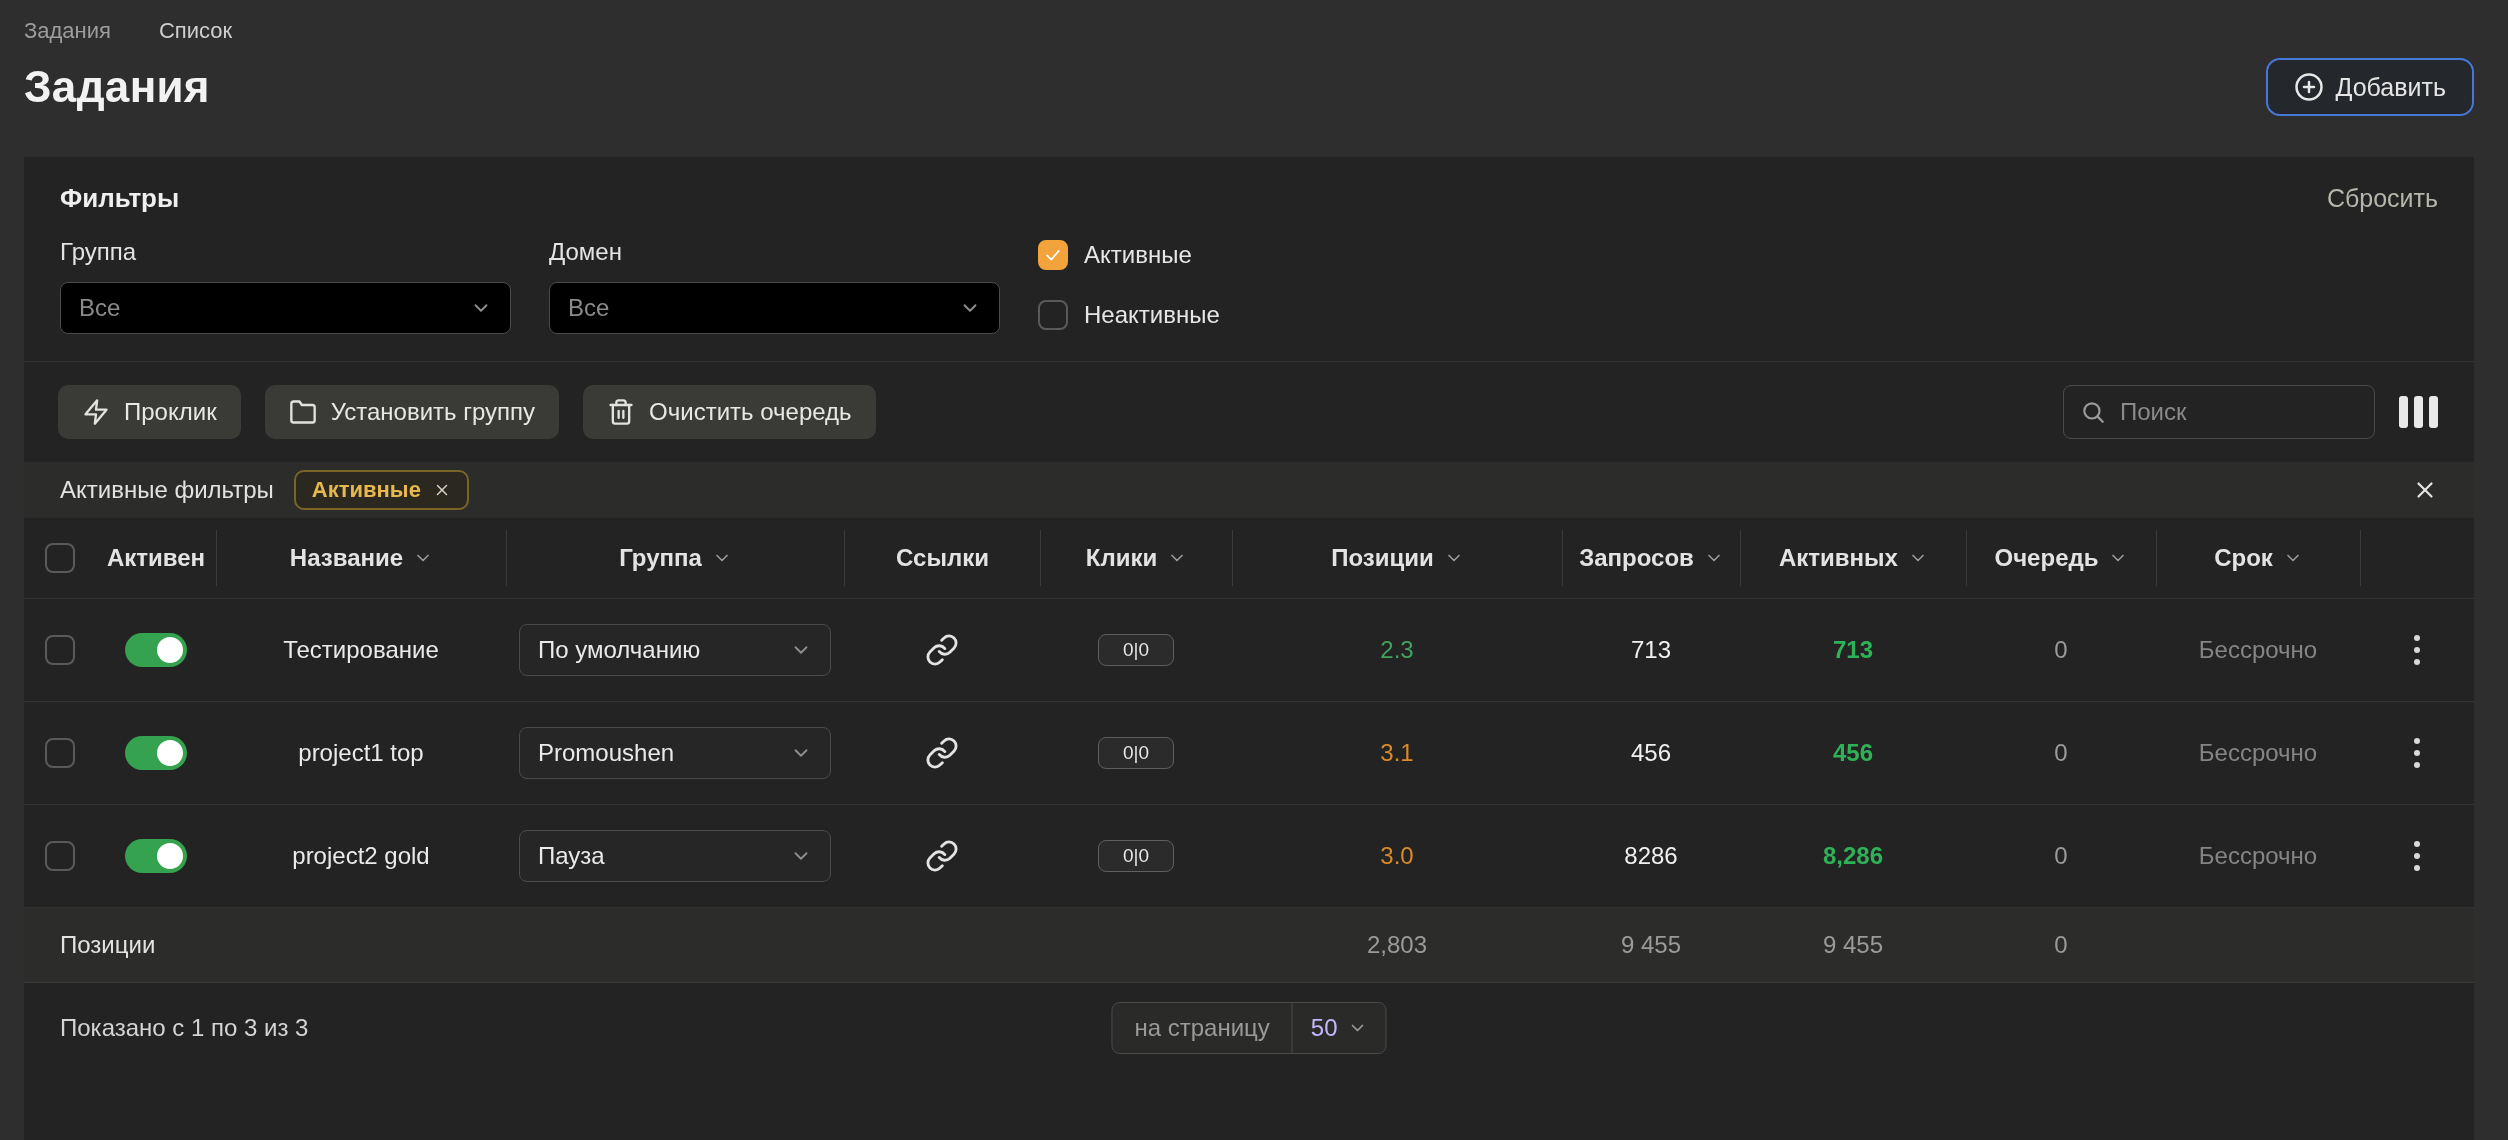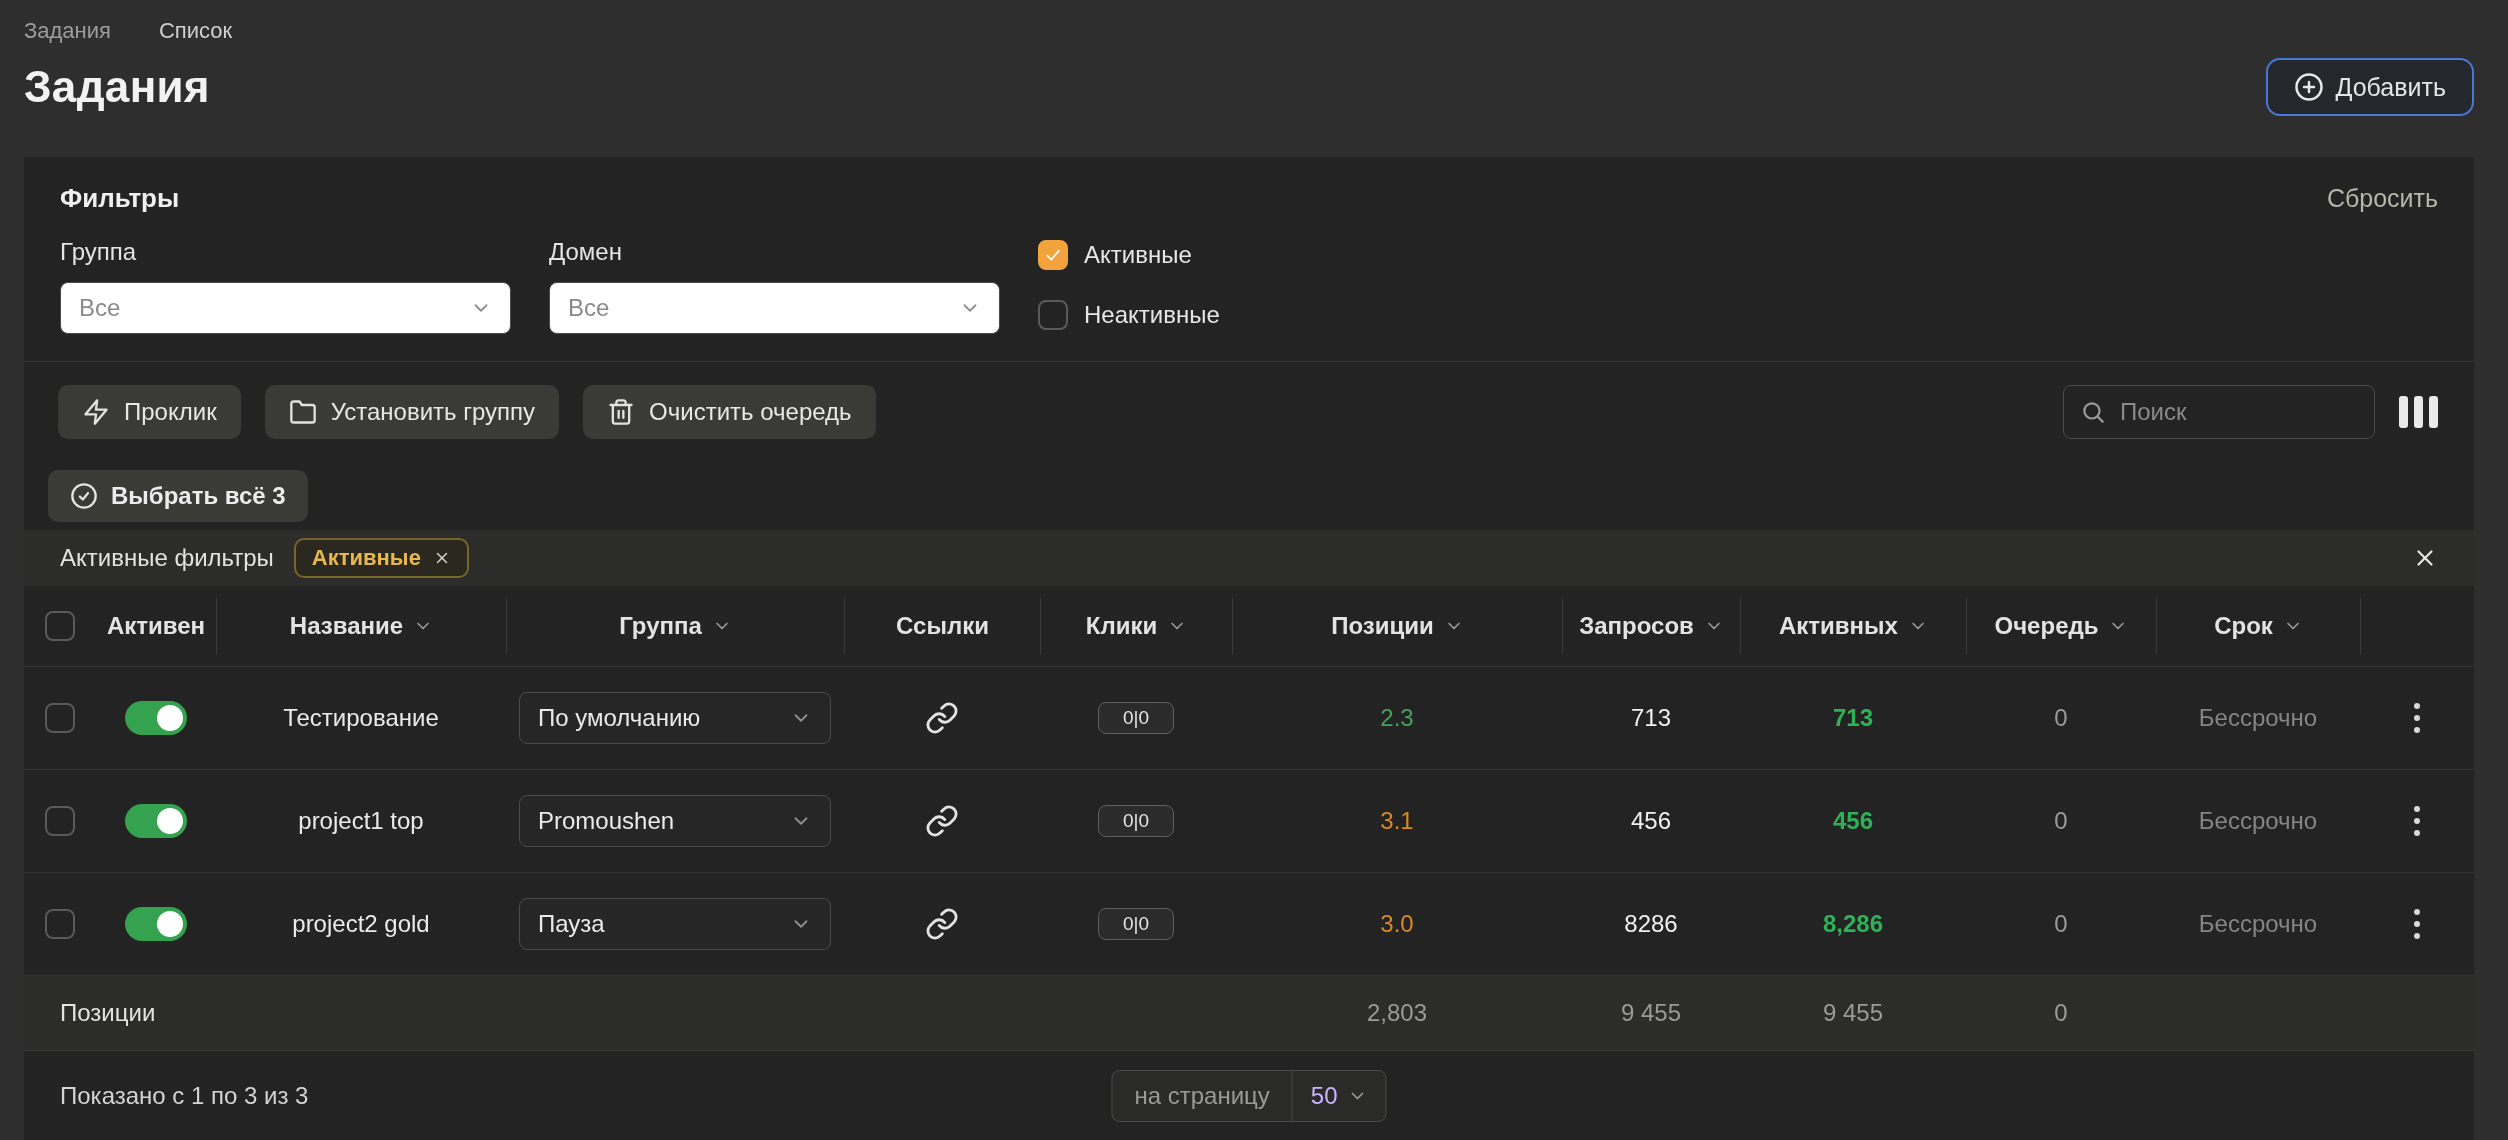--- a/index.html
+++ b/index.html
@@ -31,21 +31,21 @@
 
   
   .filters { height:205px; padding:26px 36px 0 36px; border-bottom:1px solid #333331; }
   .filters-head { display:flex; justify-content:space-between; align-items:center; }
   .filters-title { font-size:26px; font-weight:700; color:#efefef; }
   .filters-reset { font-size:25px; color:#b5b7ab; cursor:pointer; }
   .filters-body { display:flex; margin-top:24px; align-items:flex-start; }
   .field { display:flex; flex-direction:column; width:451px; margin-right:38px; }
   .field-label { font-size:24px; color:#e4e4e4; margin-bottom:16px; }
   .select {
-    height:52px; border:1px solid #4b4b4b; border-radius:8px; background:#ffffff;
+    height:52px; border:1px solid #4b4b4b; border-radius:8px; background:#000000;
     display:flex; align-items:center; justify-content:space-between; padding:0 18px;
     cursor:pointer;
   }
   .select .sel-text { font-size:24px; color:#8a8a8a; }
   .select svg { width:22px; height:22px; stroke:#8f8f8f; }
   .checks { display:flex; flex-direction:column; gap:30px; margin-top:2px; }
   .check-row { display:flex; align-items:center; gap:16px; cursor:pointer; }
   .checkbox { width:30px; height:30px; border-radius:8px; border:2px solid #5a5a5a; background:transparent; display:flex; align-items:center; justify-content:center; }
   .checkbox.checked { background:#f2a33c; border-color:#f2a33c; }
   .checkbox svg { width:20px; height:20px; stroke:#ffffff; }
@@ -239,29 +239,20 @@
           </svg>
         <input type="text" placeholder="Поиск" style="">
       </div>
       <div class="columns-icon">
           <i></i>
           <i></i>
           <i></i>
         </div>
     </section>
 
-    <section class="selectall-row">
-      <button class="selectall-btn">
-        <svg viewBox="0 0 24 24">
-            <circle cx="12" cy="12" r="10"></circle>
-            <polyline points="8.5 12.5 11 15 15.5 9.5"></polyline>
-          </svg>
-        <span>Выбрать всё 3</span>
-      </button>
-    </section>
 
     <section class="active-bar">
       <span class="active-bar-label">Активные фильтры</span>
       <div class="chip">
         <span>Активные</span>
         <svg viewBox="0 0 24 24" stroke-width="2.5">
             <line x1="6" y1="6" x2="18" y2="18"></line>
             <line x1="6" y1="18" x2="18" y2="6"></line>
           </svg>
       </div>

